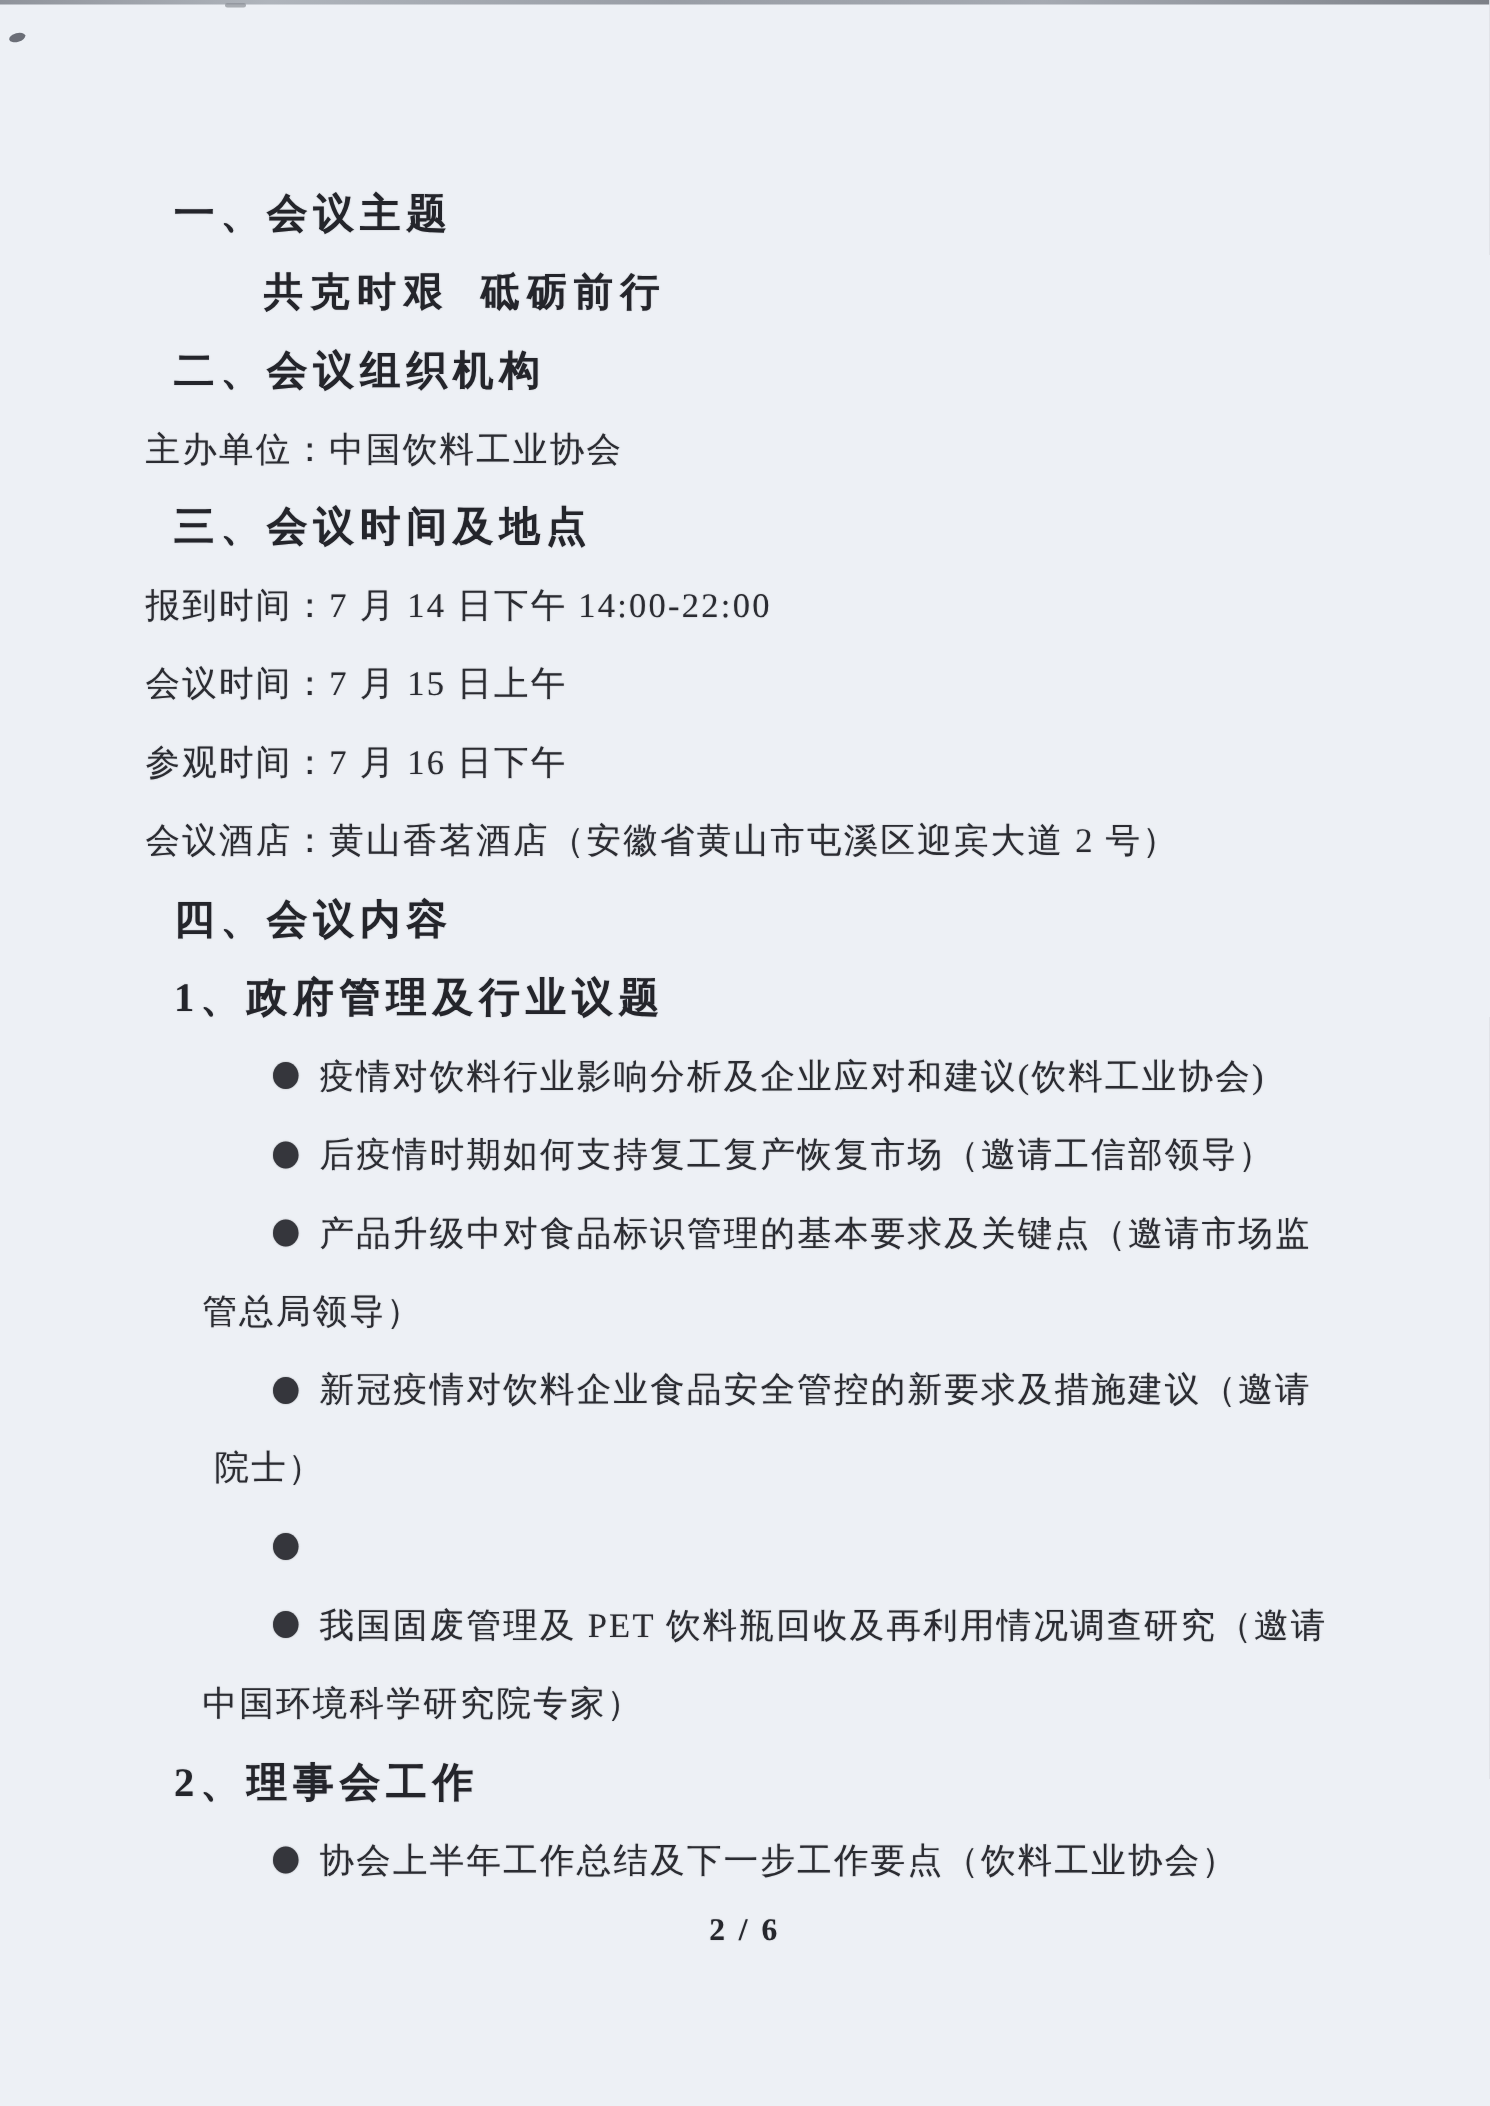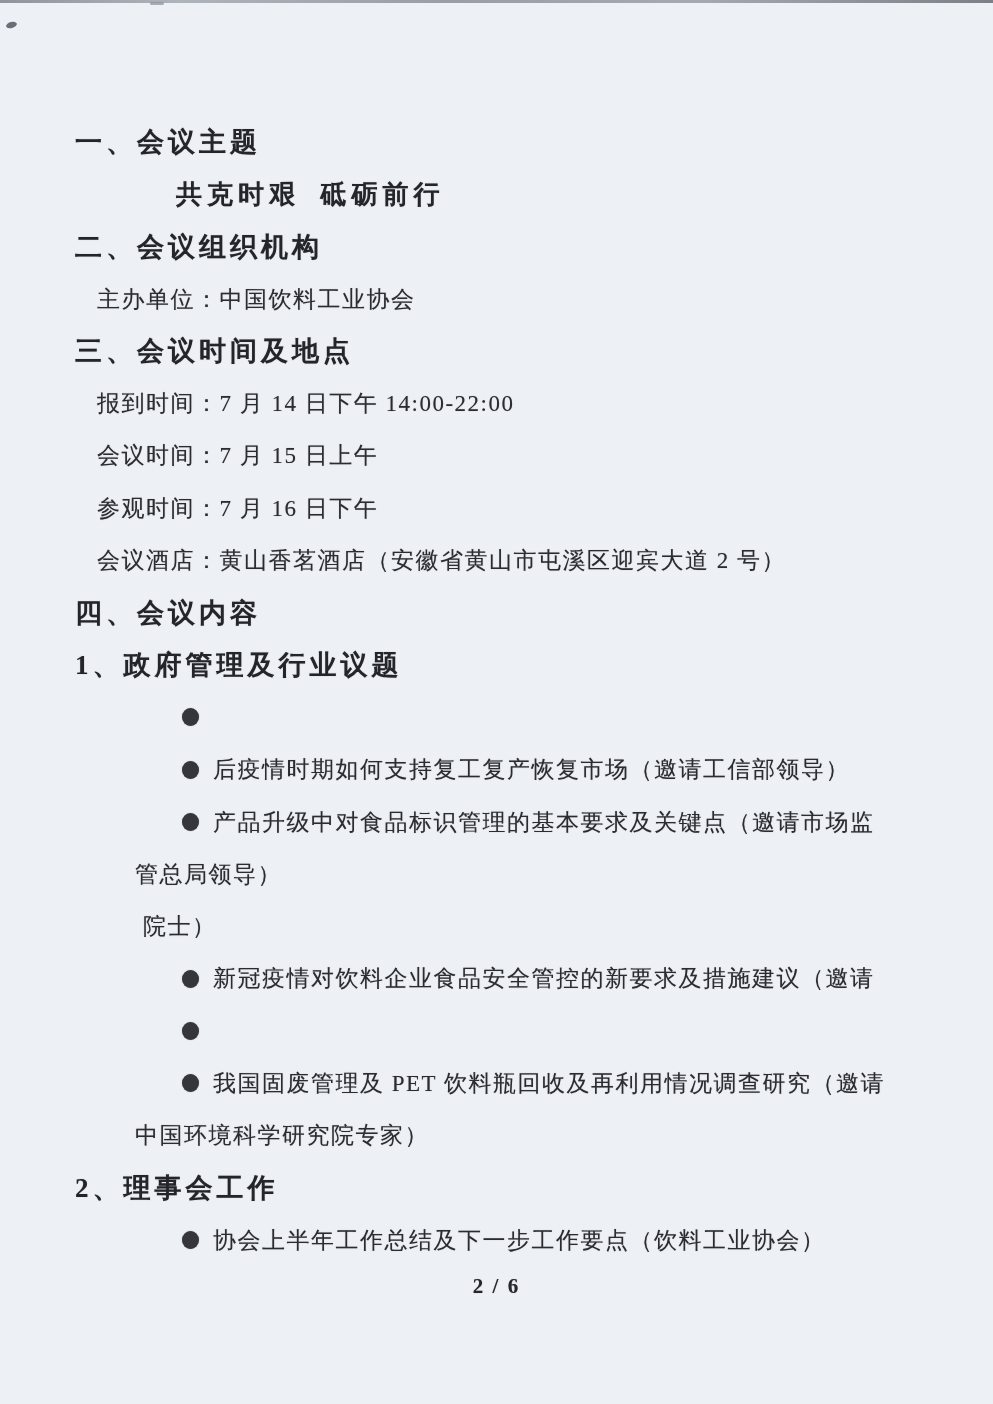--- a/index.html
+++ b/index.html
@@ -49,21 +49,21 @@
     right: 0;
   }
   .line {
     height: 52.3px;
     display: flex;
     align-items: center;
     white-space: nowrap;
     text-shadow: 0 0 1px rgba(43, 44, 50, 0.35);
   }
   .line.heading {
-    padding-left: 75px;
+    padding-left: 116px;
     font-weight: bold;
     font-size: 27px;
     letter-spacing: 4px;
     color: #24252b;
   }
   .line.sub {
     padding-left: 176px;
     font-weight: bold;
     font-size: 26px;
     letter-spacing: 5px;
@@ -161,40 +161,41 @@
       <div class="line heading">
 
     <span class="line-text">四、会议内容</span>
   </div>
       <div class="line heading">
 
     <span class="line-text">1、政府管理及行业议题</span>
   </div>
       <div class="line bullet">
     <span class="bullet-dot"></span>
+    <span class="line-text">疫情对饮料行业影响分析及企业应对和建议(饮料工业协会)</span>
   </div>
       <div class="line bullet">
     <span class="bullet-dot"></span>
     <span class="line-text">后疫情时期如何支持复工复产恢复市场（邀请工信部领导）</span>
   </div>
       <div class="line bullet">
     <span class="bullet-dot"></span>
     <span class="line-text">产品升级中对食品标识管理的基本要求及关键点（邀请市场监</span>
   </div>
       <div class="line cont">
 
     <span class="line-text">管总局领导）</span>
   </div>
+      <div class="line bullet">
+    <span class="bullet-dot"></span>
+    <span class="line-text">新冠疫情对饮料企业食品安全管控的新要求及措施建议（邀请</span>
+  </div>
       <div class="line cont2">
 
     <span class="line-text">院士）</span>
-  </div>
-      <div class="line bullet">
-    <span class="bullet-dot"></span>
-    <span class="line-text">新冠疫情对饮料企业食品安全管控的新要求及措施建议（邀请</span>
   </div>
       <div class="line bullet">
     <span class="bullet-dot"></span>
   </div>
       <div class="line bullet">
     <span class="bullet-dot"></span>
     <span class="line-text">我国固废管理及 PET 饮料瓶回收及再利用情况调查研究（邀请</span>
   </div>
       <div class="line cont">
 

